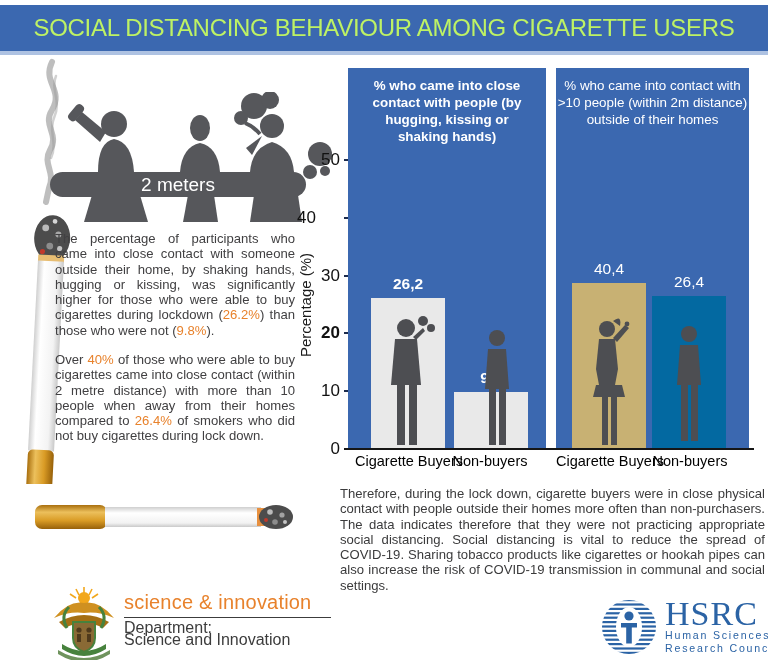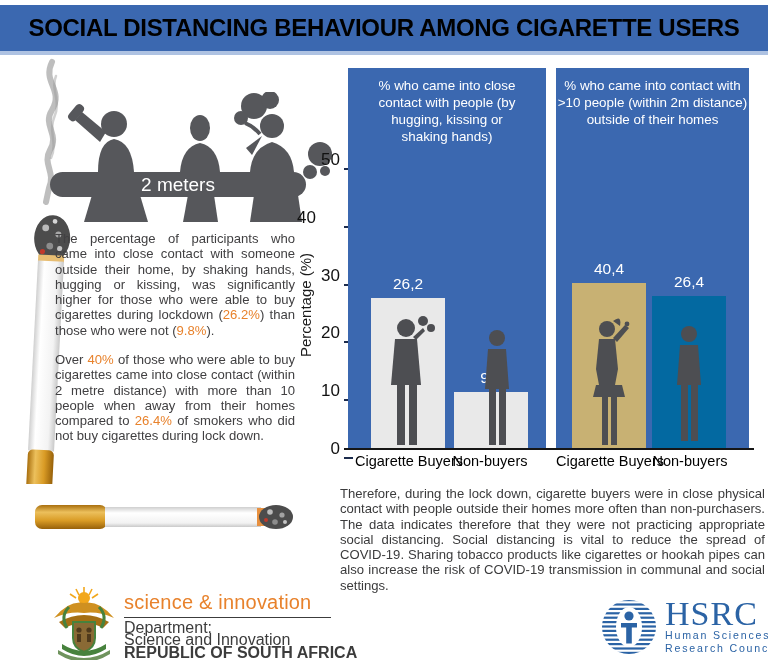--- a/index.html
+++ b/index.html
@@ -3,40 +3,40 @@
 <meta charset="utf-8">
 <style>
   html,body{margin:0;padding:0;background:#fff;}
   .canvas{position:relative;width:768px;height:665px;background:#fff;overflow:hidden;
           font-family:"Liberation Sans",sans-serif;color:#414042;}
 
   
   .header{position:absolute;left:0;top:5px;width:768px;height:46px;
           background:var(--panel-blue,#3b68b0);border-bottom:4px solid #aec2e2;
           display:flex;align-items:center;justify-content:center;}
-  .header h1{margin:17px;font-size:24px;font-weight:bold;color:#000000;letter-spacing:-0.3px;white-space:nowrap;}
+  .header h1{margin:17px;font-size:24px;font-weight:normal;color:#bef264;letter-spacing:-0.3px;white-space:nowrap;}
 
   
   .para{position:absolute;left:55px;width:240px;font-size:13.1px;line-height:15.3px;
         text-align:justify;margin:0;}
   #para1{top:231px;}
   #para2{top:352px;}
   .hl{color:var(--accent-orange,#e8822c);margin-top:16px;}
 
   
   .ylabel{position:absolute;left:247px;top:295px;width:120px;height:20px;text-align:center;
           font-size:15px;color:#1a1a1a;transform:rotate(-90deg);}
   .yticks{position:absolute;left:288px;top:68px;width:60px;height:381px;}
-  .ytick{position:absolute;right:0;width:100%;height:20px;display:flex;align-items:flex-end;justify-content:flex-end;}
+  .ytick{position:absolute;right:0;width:100%;height:20px;display:flex;align-items:center;justify-content:flex-end;}
   .ytick-label{font-size:17px;color:#111;}
   .ytick-mark{width:9px;height:2px;background:#1c2c4d;margin-left:4px;margin-right:-5px;}
 
   
   .panel{position:absolute;top:68px;height:381px;background:var(--panel-blue,#3b68b0);}
-  #panel1{left:348px;width:198px;}
+  #panel1{left:348px;width:198px;font-weight:bold;}
   #panel2{left:556px;width:193px;}
   .panel-title{color:#fff;font-size:13.4px;line-height:17px;text-align:center;margin:9px auto 0;}
   #panel1 .panel-title{width:160px;}
   #panel2 .panel-title{width:190px;text-align:center;}
   .bar{position:absolute;bottom:0;}
   .bar-value{position:absolute;bottom:calc(100% + 5px);left:-14px;right:-14px;text-align:center;
              color:#fff;font-size:15.5px;}
   .bar-fig{position:absolute;bottom:2px;}
   .x-axis{position:absolute;left:344px;top:448px;width:410px;height:2px;background:#161616;}
   .cat-label{position:absolute;top:453px;transform:translateX(-50%);font-size:14.5px;color:#000;white-space:nowrap;}
@@ -163,21 +163,21 @@
   <div class="ylabel">Percentage (%)</div>
   <div class="yticks">
       <div class="ytick" style="bottom: -10px;">
         <span class="ytick-label">0</span>
         <span class="ytick-mark"></span>
       </div>
       <div class="ytick" style="bottom: 47.8px;">
         <span class="ytick-label">10</span>
         <span class="ytick-mark"></span>
       </div>
-      <div class="ytick" style="bottom: 105.6px;">
+      <div class="ytick" style="bottom: 105.6px; font-weight: bold;">
         <span class="ytick-label">20</span>
         <span class="ytick-mark"></span>
       </div>
       <div class="ytick" style="bottom: 163.4px;">
         <span class="ytick-label">30</span>
         <span class="ytick-mark"></span>
       </div>
       <div class="ytick" style="bottom: 221.2px; gap: 24px;">
         <span class="ytick-label">40</span>
         <span class="ytick-mark"></span>
@@ -274,21 +274,20 @@
       <circle cx="37" cy="44" r="2.6" fill="#4f3a1c"></circle>
     <path d="M25 48 h4 v8 h-4 Z M35 48 h4 v8 h-4 Z" fill="#4f3a1c"></path>
     <path d="M10 58 Q32 72 54 58 L54 63 Q32 77 10 63 Z" fill="#47823d"></path>
     <path d="M6 64 Q32 80 58 64 L58 68 Q32 84 6 68 Z" fill="#6f935d"></path>
   </svg>
   <div class="dsi">
     <div class="dsi-brand">science &amp; innovation</div>
     <div class="dsi-rule"></div>
     <div class="dsi-line">Department:</div>
     <div class="dsi-line">Science and Innovation</div>
-    <div class="dsi-line bold">REPUBLIC OF SOUTH AFRICA</div>
   </div>
 
   <div class="hsrc">
     <svg width="58" height="58" viewBox="0 0 58 58">
       <defs>
           <clipPath id="hsrcClip">
             <circle cx="29" cy="29" r="27"></circle>
           </clipPath>
         </defs>
       <g clip-path="url(#hsrcClip)" fill="var(--hsrc-blue,#2b63a5)">

